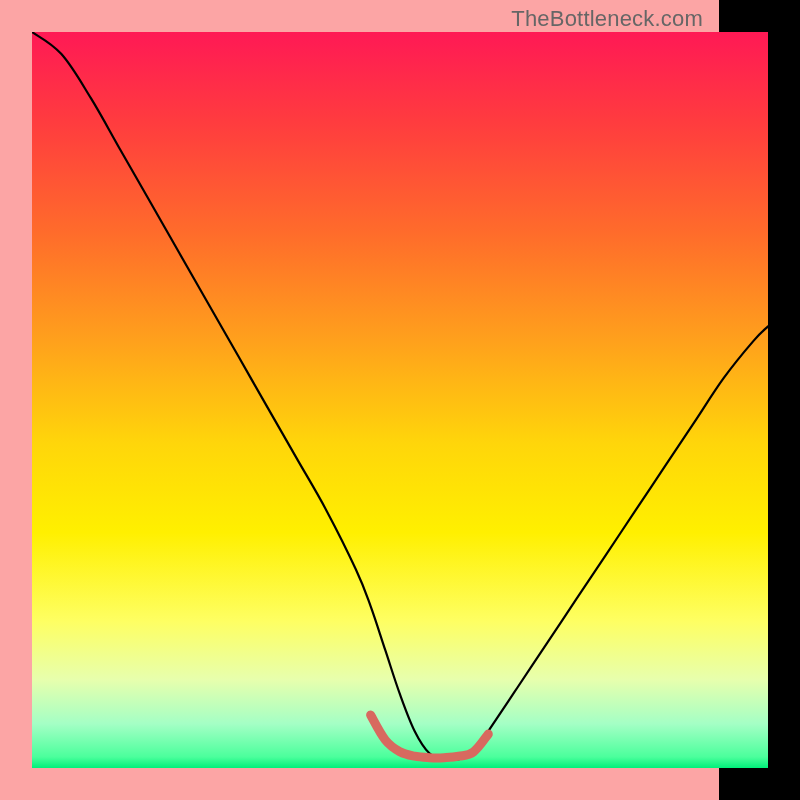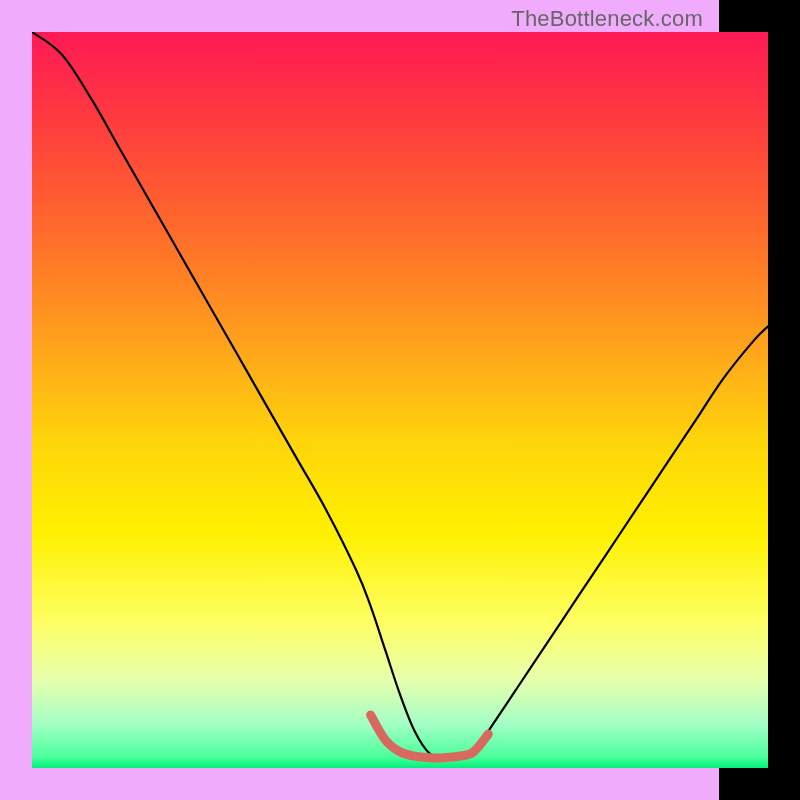--- a/index.html
+++ b/index.html
@@ -8,21 +8,21 @@
     width: 800px;
     height: 800px;
     background: #000;
     overflow: hidden;
     font-family: Arial, Helvetica, sans-serif;
   }
   .frame {
     position: relative;
     width: 719px;
     height: 800px;
-    background: #f0abfc;
+    background: #fca5a5;
     text-decoration: underline;
   }
   .plot {
     position: absolute;
     left: 32px;
     top: 32px;
     width: 736px;
     height: 736px;
     overflow: hidden;
   }

